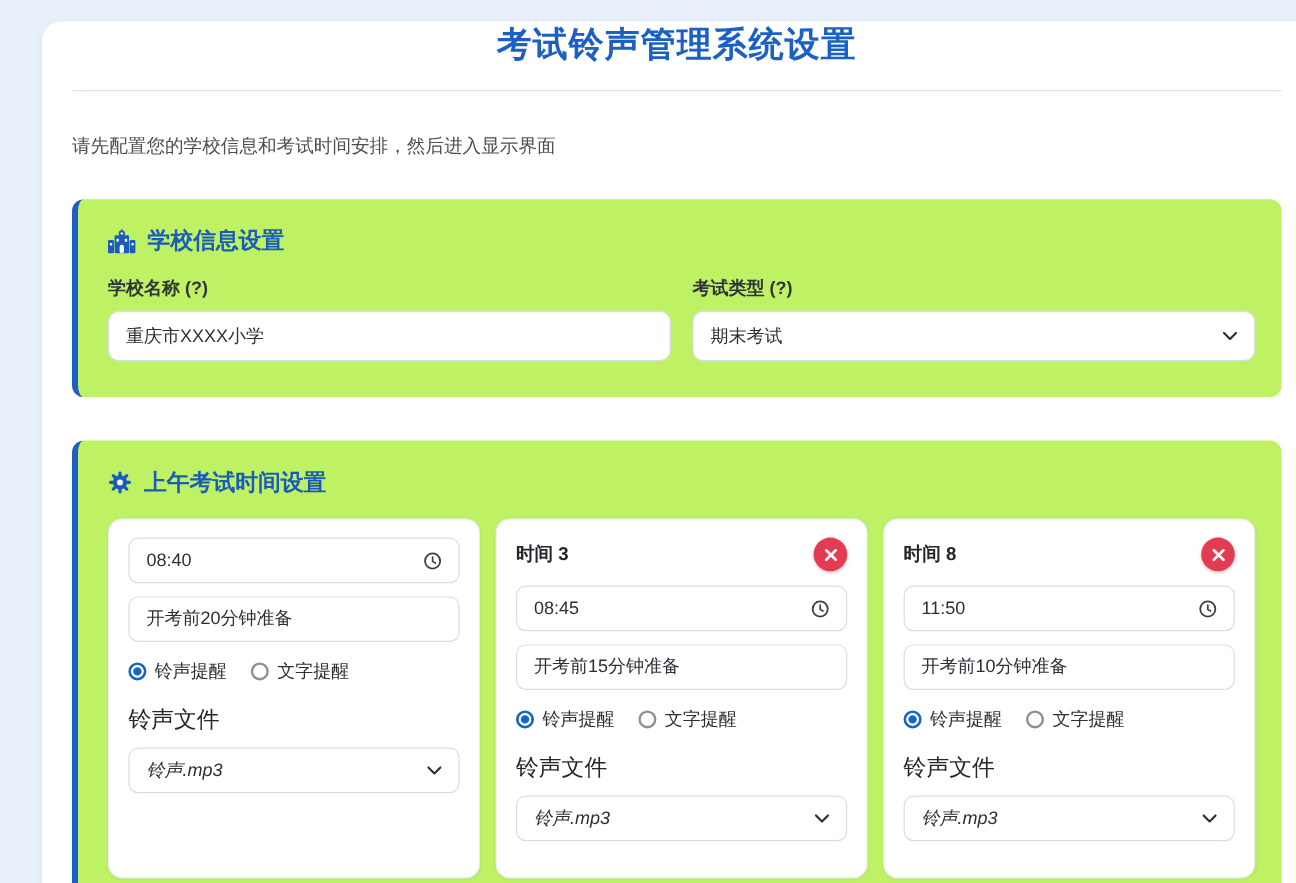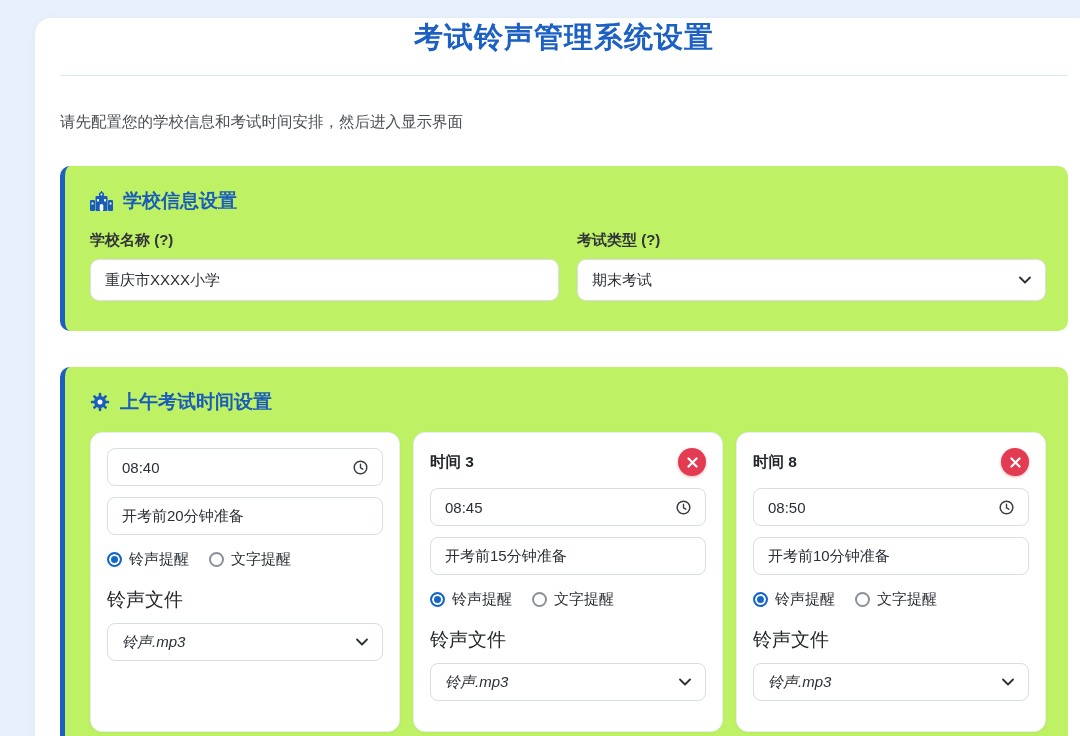--- a/index.html
+++ b/index.html
@@ -239,21 +239,21 @@
         <div class="time-card card">
           <div class="card-head">
             <span class="card-title">时间 8</span>
             <button class="delete-btn">
               <svg width="11" height="11" viewBox="0 0 11 11">
                 <path d="M1.5 1.5 L9.5 9.5 M9.5 1.5 L1.5 9.5" stroke="#ffffff" stroke-width="2.2" stroke-linecap="round"></path>
               </svg>
             </button>
           </div>
           <div class="time-box">
-            <span>08:50</span>
+            <span>11:50</span>
             <svg width="15" height="15" viewBox="0 0 15 15">
               <circle cx="7.5" cy="7.5" r="6.3" fill="none" stroke="#3a3f46" stroke-width="1.5"></circle>
               <path d="M7.5 4.2 V7.8 L9.8 9.2" fill="none" stroke="#3a3f46" stroke-width="1.4" stroke-linecap="round"></path>
             </svg>
           </div>
           <div class="note-row">
             <input class="text-input" type="text" value="开考前10分钟准备" style="">
           </div>
           <div class="radio-row">
             <span class="radio-option">

